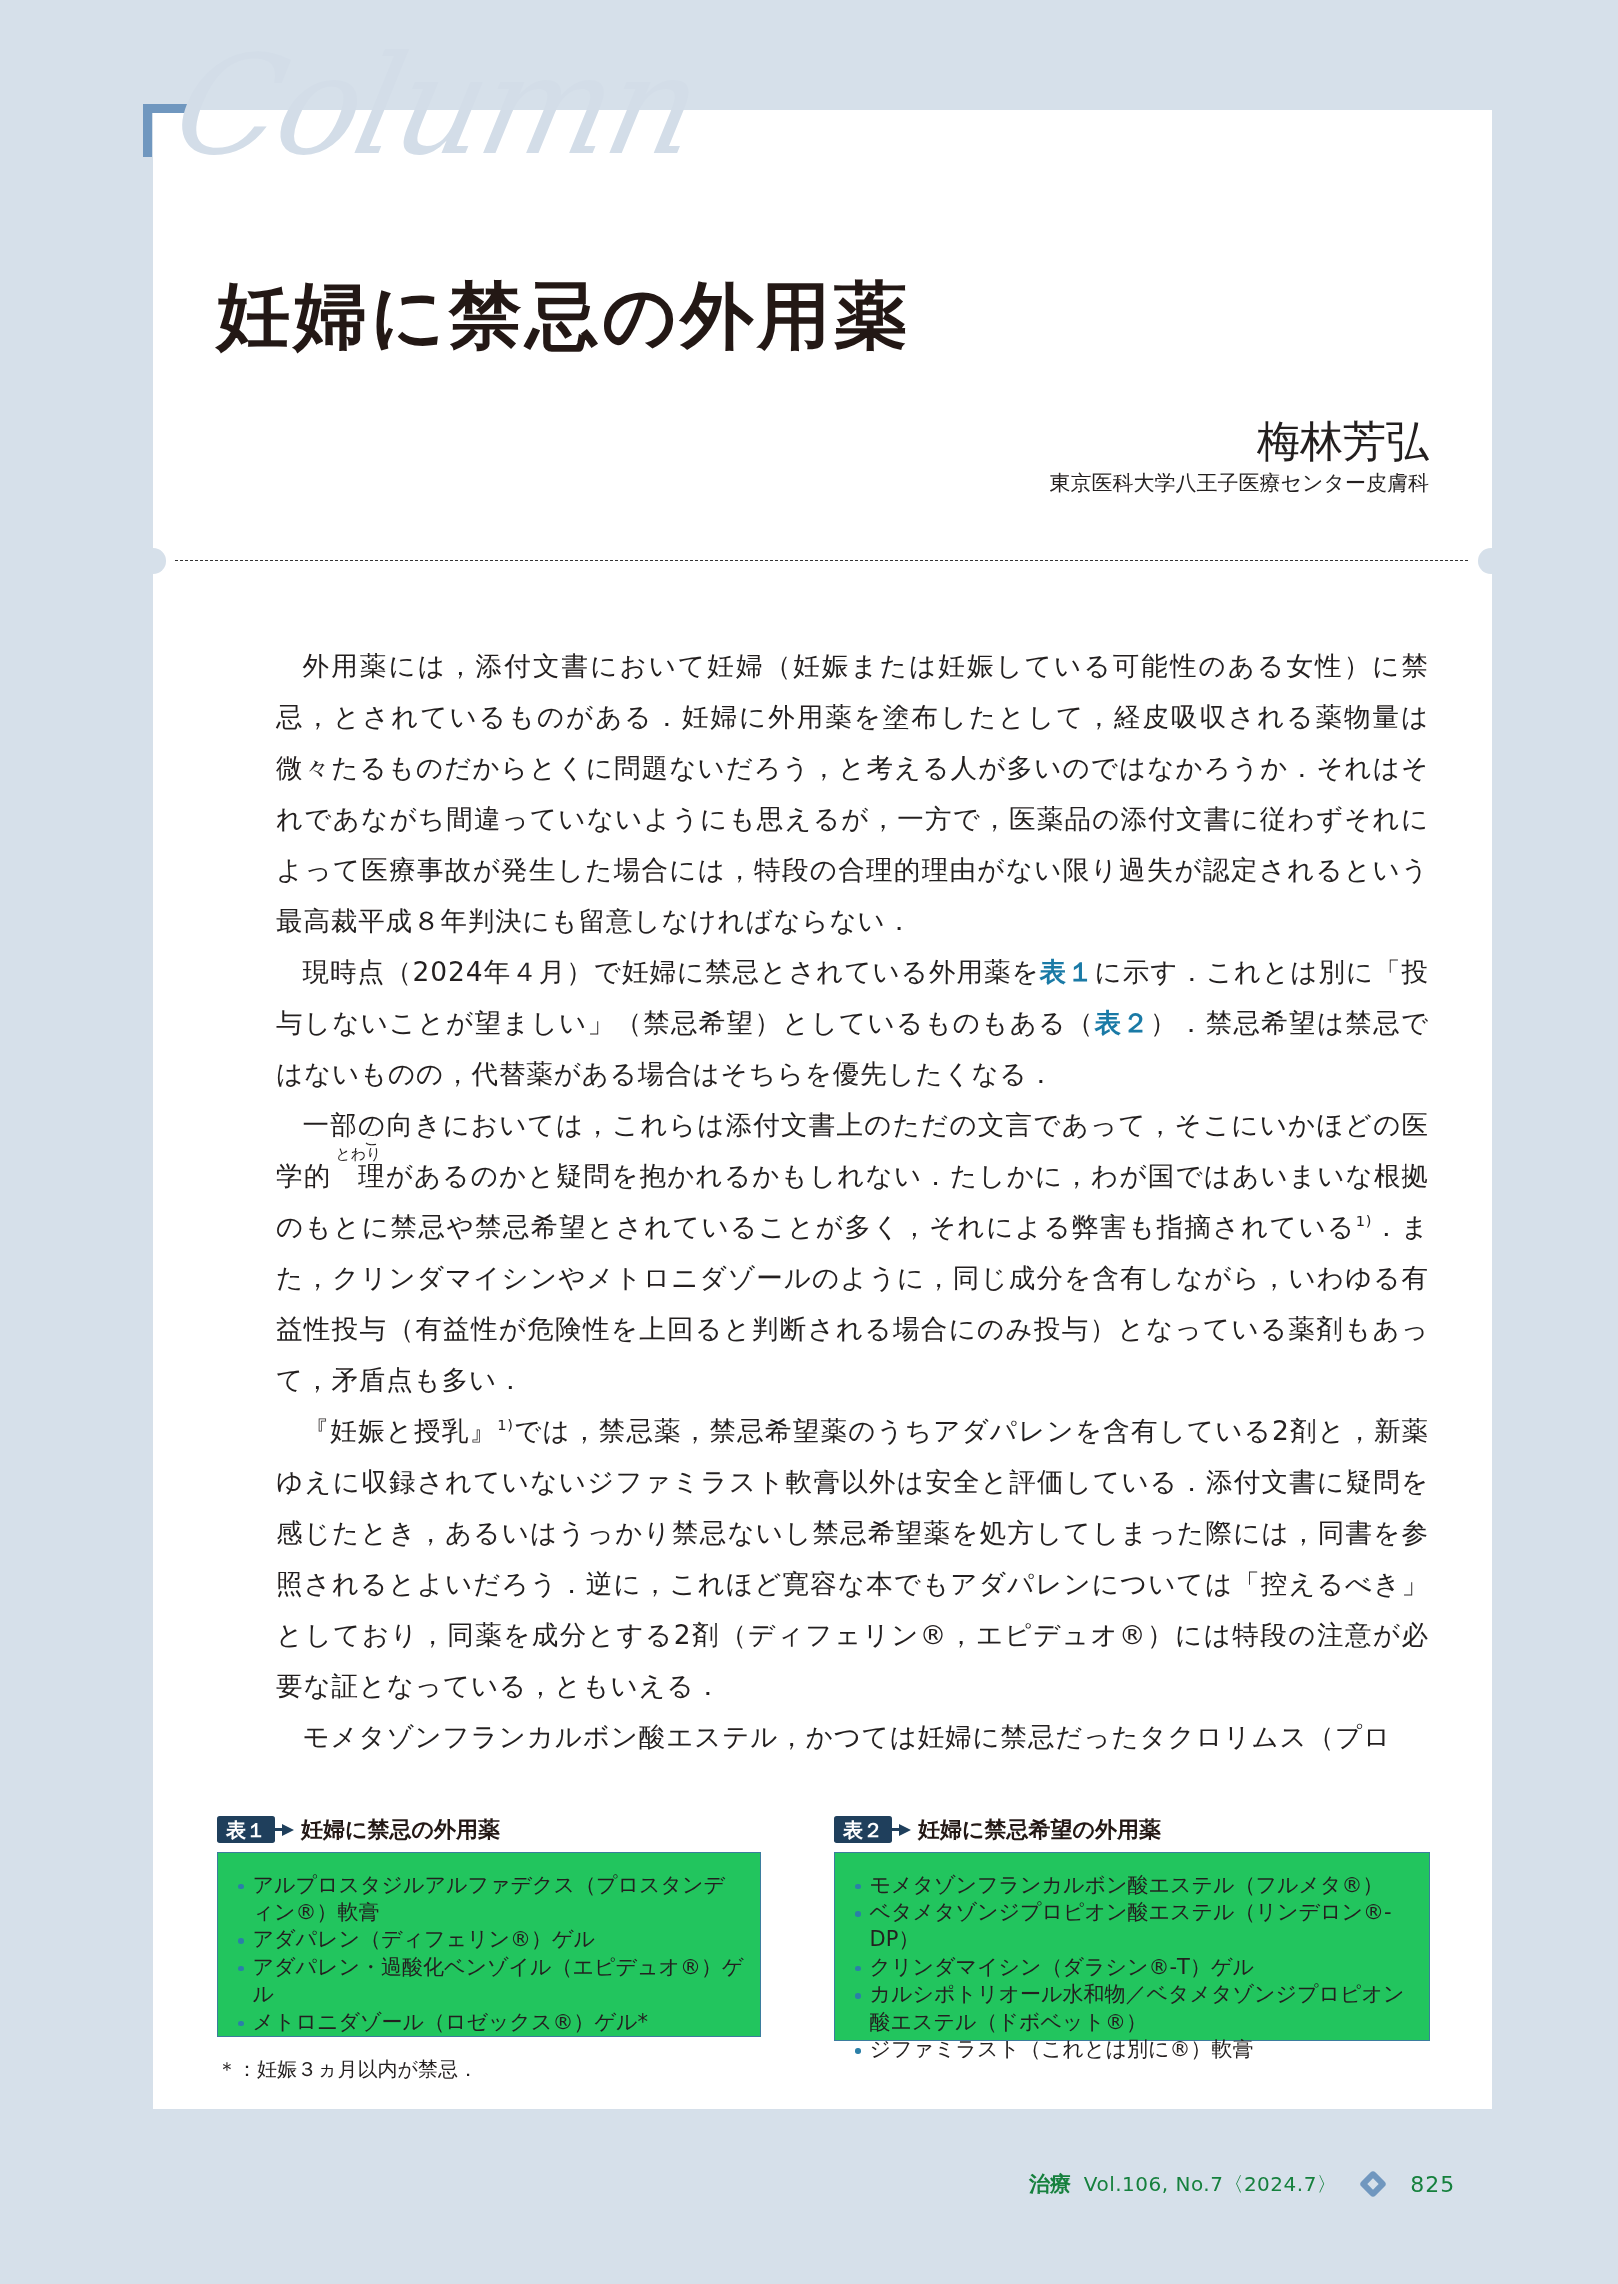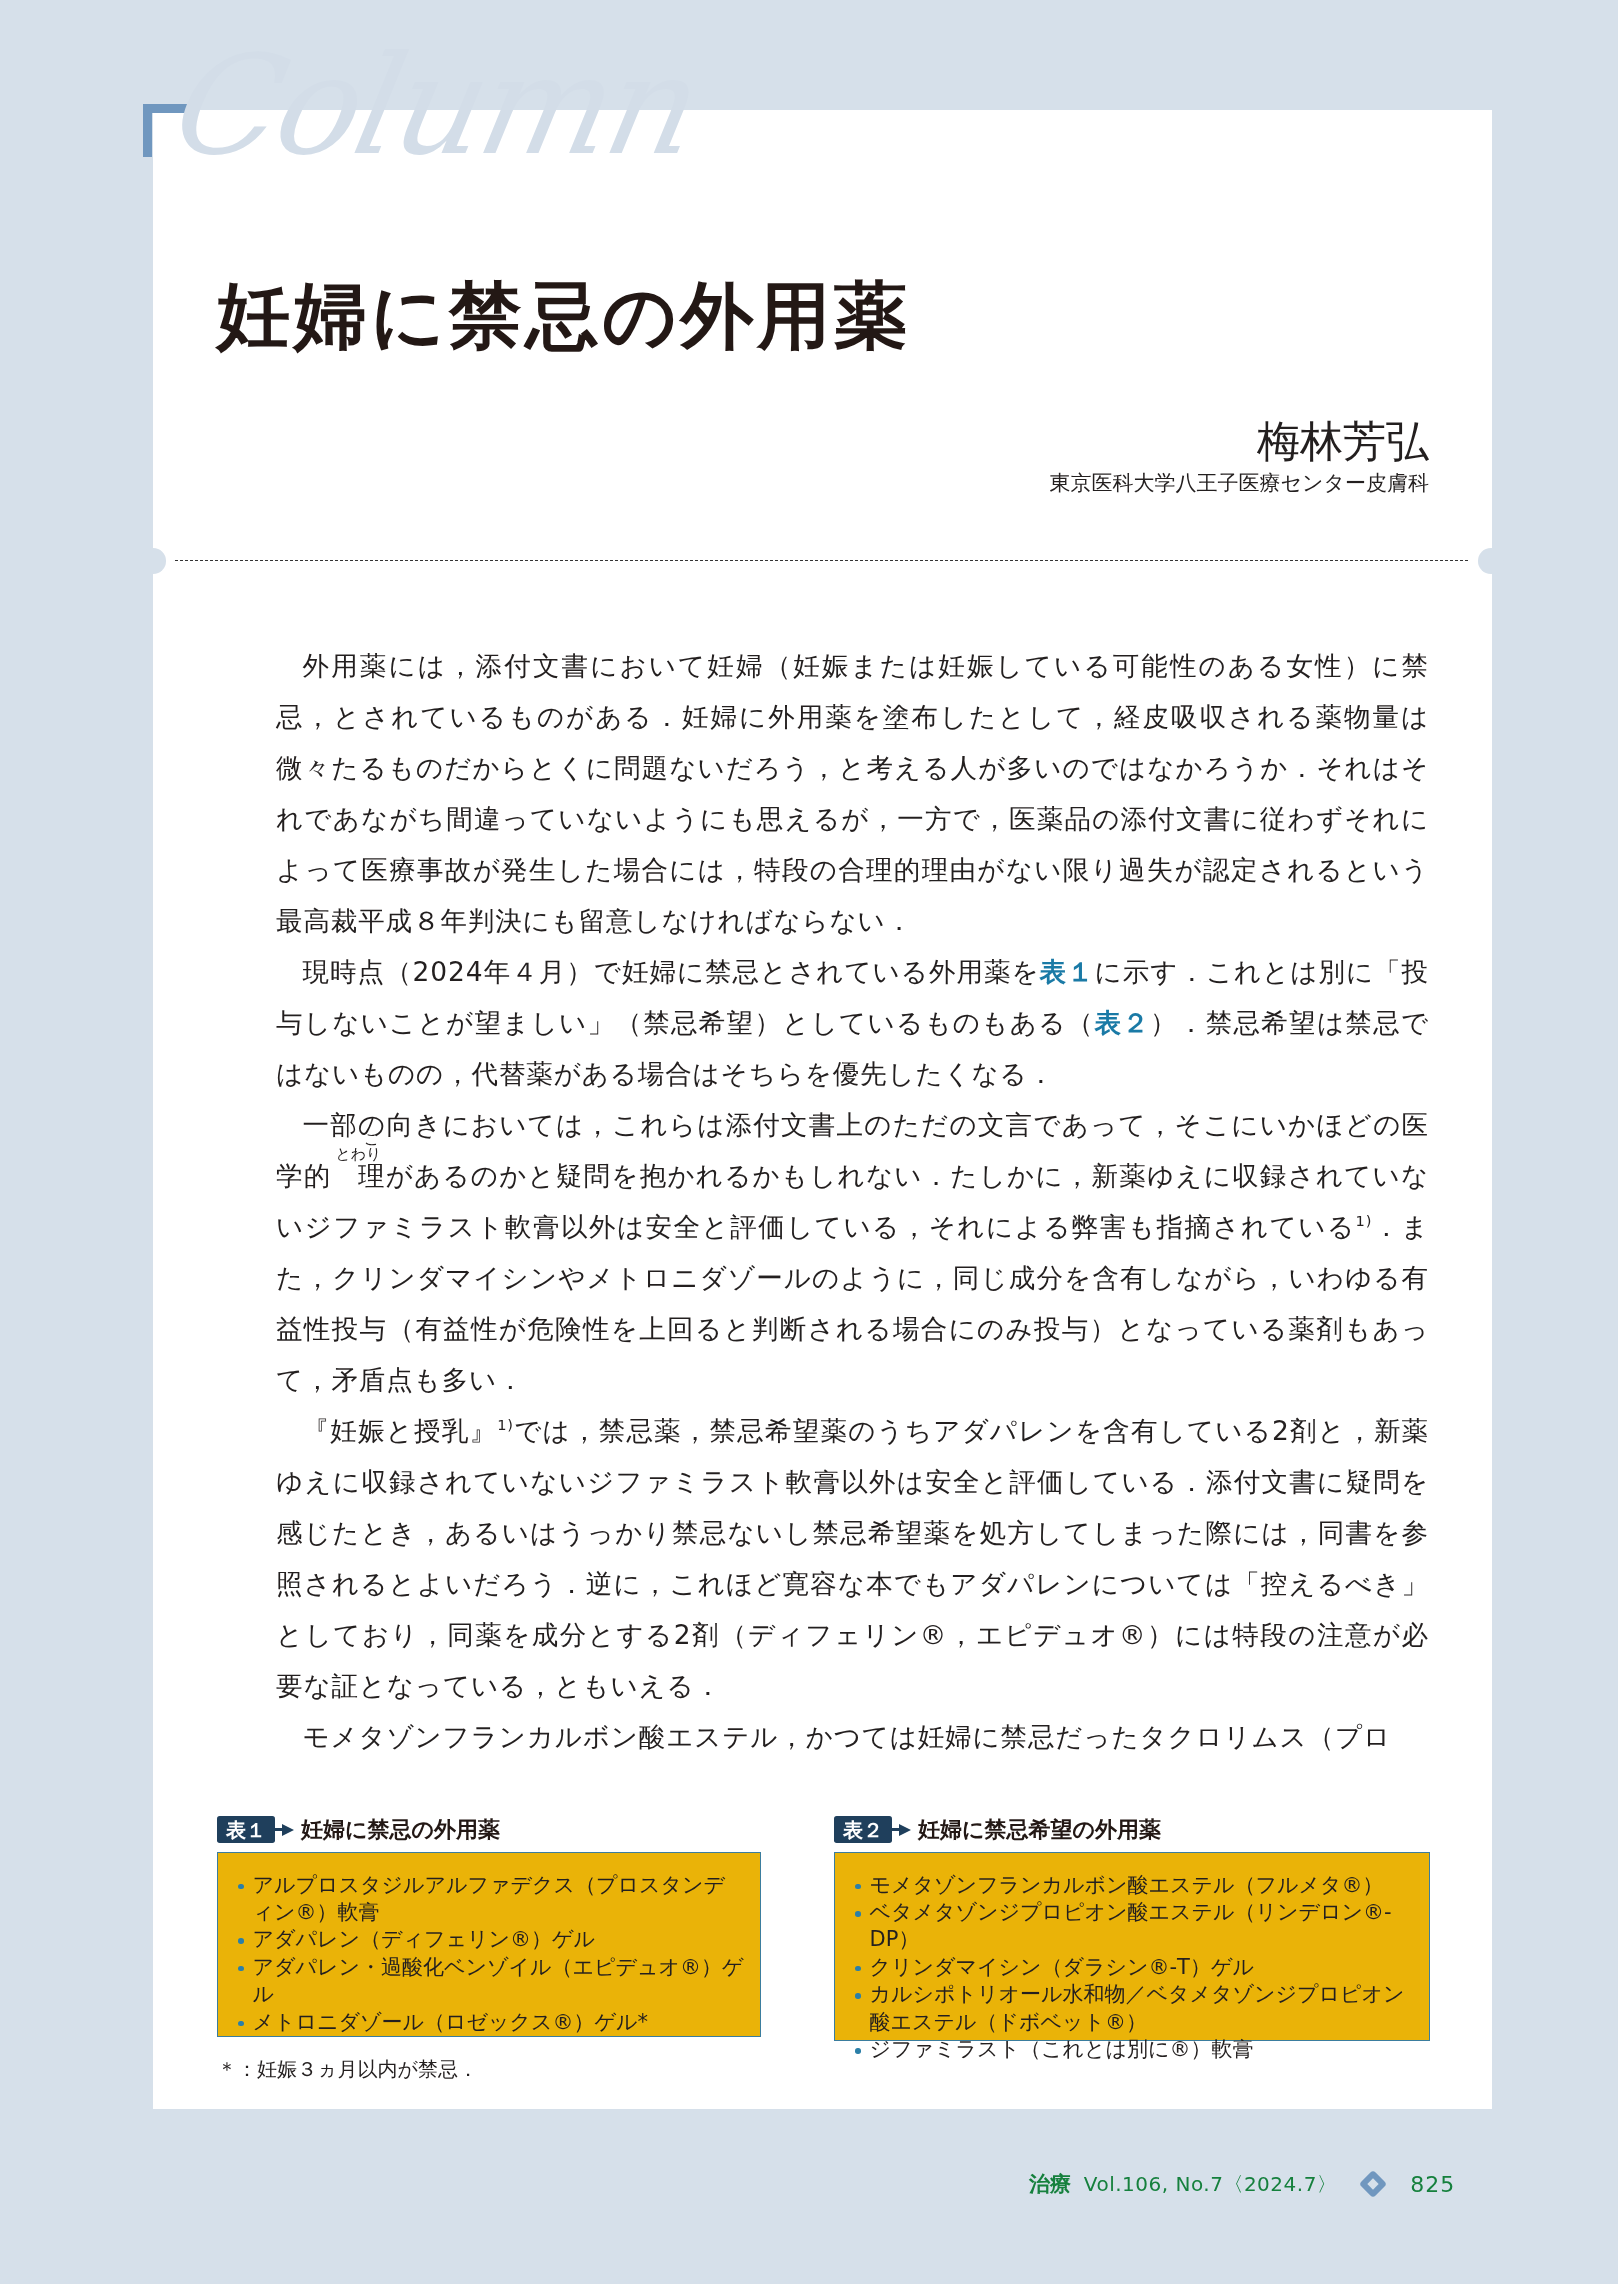--- a/index.html
+++ b/index.html
@@ -106,21 +106,21 @@
       width: 0; height: 0;
       border-top: 6.4px solid transparent;
       border-bottom: 6.4px solid transparent;
       border-left: 12.8px solid #1f3f5c;
       margin-left: -0.9px;
     }
     .tbl-arrow-line { width: 7.3px; height: 2.7px; background: #1f3f5c; }
     .tbl-title { font-size: 22px; font-weight: bold; margin-left: 7.3px; color: #231815; }
     .tbl-box {
       margin-top: 7.3px;
-      background: #eab308;
+      background: #22c55e;
       border: 1.8px solid #3b7d9e;
       padding: 18.3px 16.4px 16.4px 20px;
     }
     .tbl-box ul { list-style: none; margin: 0; padding: 0; }
     .tbl-box li {
       position: relative;
       padding-left: 14.6px;
       font-size: 21px;
       line-height: 27.4px;
     }
@@ -168,21 +168,21 @@
 <div class="author">梅林芳弘</div>
 <div class="affiliation">東京医科大学八王子医療センター皮膚科</div>
 
 <div class="notch left"></div>
 <div class="divider"></div>
 <div class="notch right"></div>
 
 <div class="body-text">
   <p>外用薬には，添付文書において妊婦（妊娠または妊娠している可能性のある女性）に禁忌，とされているものがある．妊婦に外用薬を塗布したとして，経皮吸収される薬物量は微々たるものだからとくに問題ないだろう，と考える人が多いのではなかろうか．それはそれであながち間違っていないようにも思えるが，一方で，医薬品の添付文書に従わずそれによって医療事故が発生した場合には，特段の合理的理由がない限り過失が認定されるという最高裁平成８年判決にも留意しなければならない．</p>
   <p><span>現時点（2024年４月）で妊婦に禁忌とされている外用薬を</span><span class="ref-link">表１</span><span>に示す．これとは別に「投与しないことが望ましい」（禁忌希望）としているものもある（</span><span class="ref-link">表２</span><span>）．禁忌希望は禁忌ではないものの，代替薬がある場合はそちらを優先したくなる．</span></p>
-  <p><span>一部の向きにおいては，これらは添付文書上のただの文言であって，そこにいかほどの医学的</span><span class="ruby-wrap"><span class="rt">ことわり</span><span>理</span></span><span>があるのかと疑問を抱かれるかもしれない．たしかに，新薬ゆえに収録されていないジファミラスト軟膏以外は安全と評価している，それによる弊害も指摘されている</span><sup>1)</sup><span>．また，クリンダマイシンやメトロニダゾールのように，同じ成分を含有しながら，いわゆる有益性投与（有益性が危険性を上回ると判断される場合にのみ投与）となっている薬剤もあって，矛盾点も多い．</span></p>
+  <p><span>一部の向きにおいては，これらは添付文書上のただの文言であって，そこにいかほどの医学的</span><span class="ruby-wrap"><span class="rt">ことわり</span><span>理</span></span><span>があるのかと疑問を抱かれるかもしれない．たしかに，わが国ではあいまいな根拠のもとに禁忌や禁忌希望とされていることが多く，それによる弊害も指摘されている</span><sup>1)</sup><span>．また，クリンダマイシンやメトロニダゾールのように，同じ成分を含有しながら，いわゆる有益性投与（有益性が危険性を上回ると判断される場合にのみ投与）となっている薬剤もあって，矛盾点も多い．</span></p>
   <p><span>『妊娠と授乳』</span><sup>1)</sup><span>では，禁忌薬，禁忌希望薬のうちアダパレンを含有している2剤と，新薬ゆえに収録されていないジファミラスト軟膏以外は安全と評価している．添付文書に疑問を感じたとき，あるいはうっかり禁忌ないし禁忌希望薬を処方してしまった際には，同書を参照されるとよいだろう．逆に，これほど寛容な本でもアダパレンについては「控えるべき」としており，同薬を成分とする2剤（ディフェリン®，エピデュオ®）には特段の注意が必要な証となっている，ともいえる．</span></p>
   <p>モメタゾンフランカルボン酸エステル，かつては妊婦に禁忌だったタクロリムス（プロ</p>
 </div>
 
 <div class="table-block t1">
   <div class="tbl-head">
     <span class="tbl-label">表１</span>
     <span class="tbl-arrow-line"></span>
     <span class="tbl-arrow"></span>
     <span class="tbl-title">妊婦に禁忌の外用薬</span>

